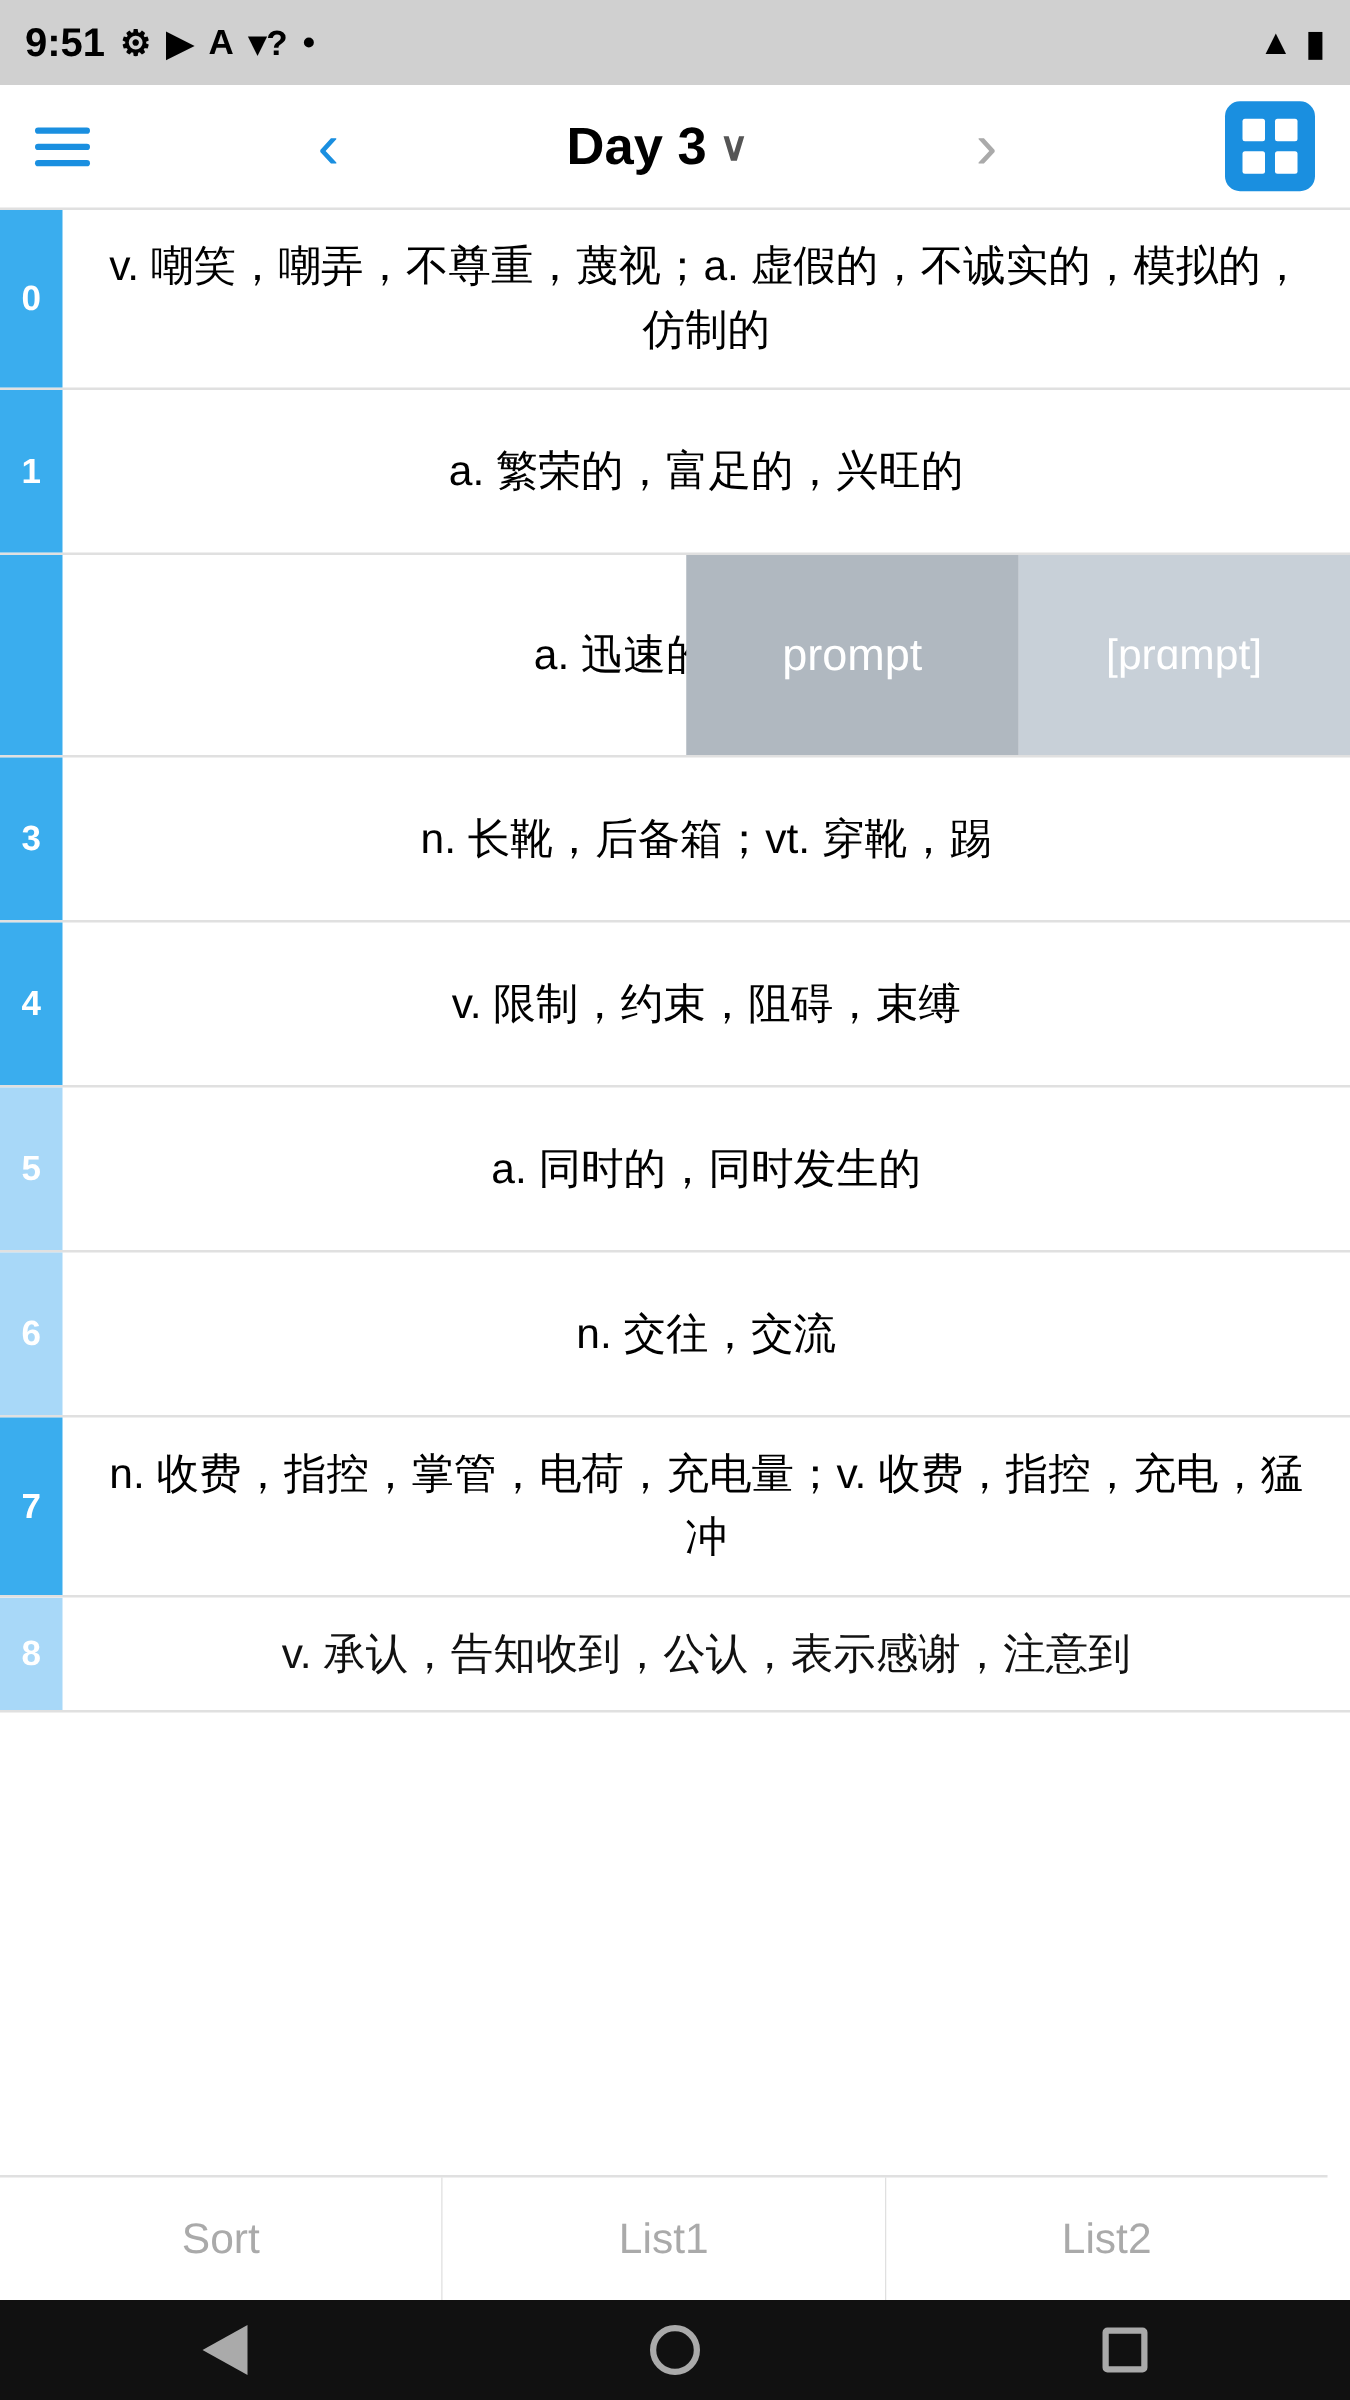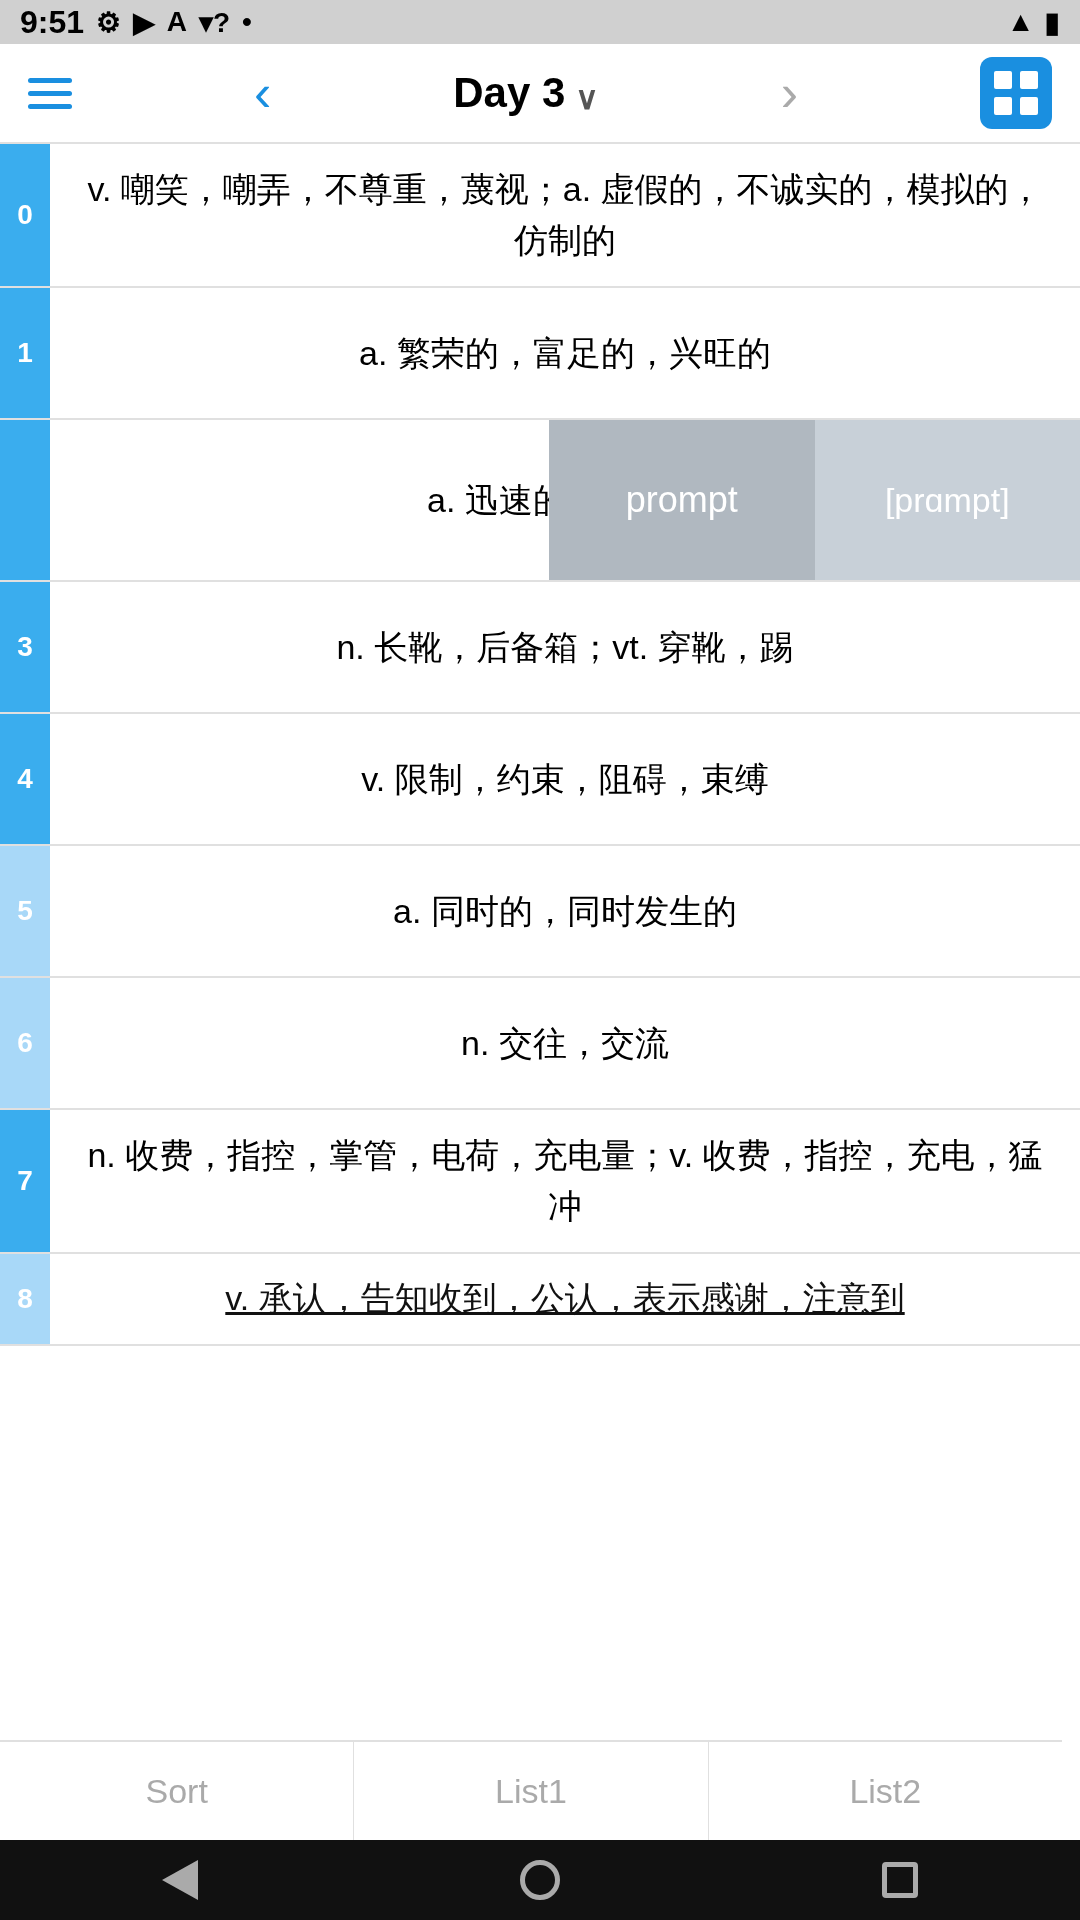--- a/index.html
+++ b/index.html
@@ -9,21 +9,21 @@
       width: 1080px;
       min-height: 1920px;
       background: #fff;
       font-family: sans-serif;
       overflow-x: hidden;
     }
 
     
     .status-bar {
       width: 100%;
-      height: 44px;
+      height: 68px;
       background: #d0d0d0;
       display: flex;
       align-items: center;
       justify-content: space-between;
       padding: 16px 20px;
       font-size: 28px;
       font-weight: bold;
     }
     .status-bar-left {
       display: flex;
@@ -65,21 +65,21 @@
       border-radius: 3px;
     }
     .nav-back {
       font-size: 52px;
       color: #1a8fe0;
       cursor: pointer;
       padding: 0 10px;
     }
     .nav-title {
       display: flex;
-      align-items: flex-end;
+      align-items: center;
       gap: 10px;
       font-size: 42px;
       font-weight: bold;
       color: #000;
     }
     .nav-title .chevron-down {
       font-size: 32px;
       color: #555;
     }
     .nav-forward {
@@ -266,21 +266,20 @@
     }
     .partial-content {
       flex: 1;
       display: flex;
       align-items: center;
       justify-content: center;
       padding: 20px 30px;
       font-size: 34px;
       color: #111;
       text-align: center;
-      text-decoration: underline;
     }
   </style>
 </head>
 <body>
 
 <div class="status-bar">
   <div class="status-bar-left">
     <span class="status-time">9:51</span>
 
     <span>⚙</span>

